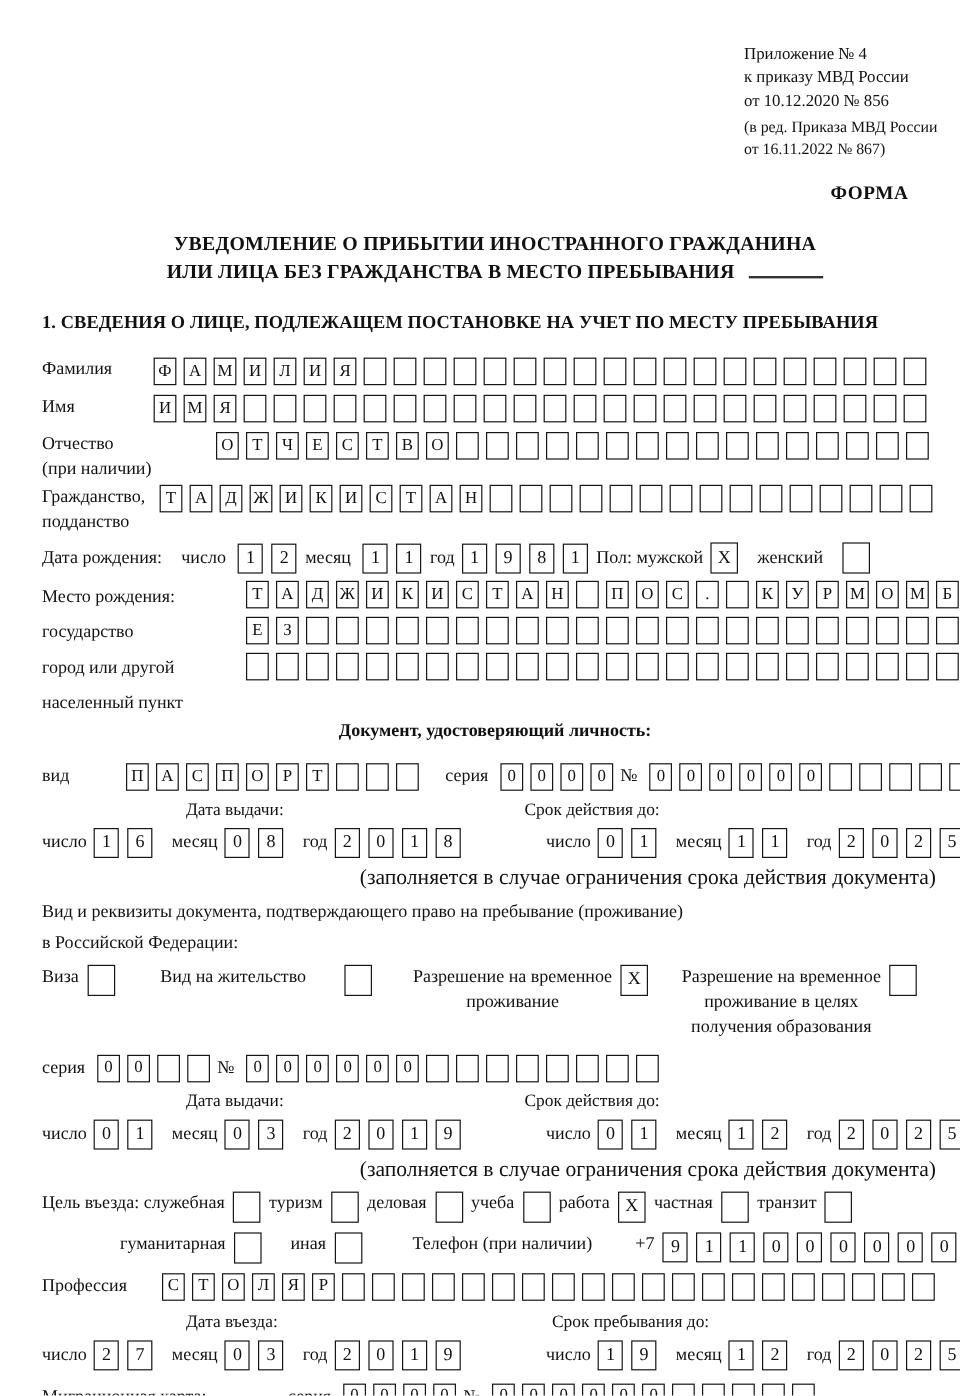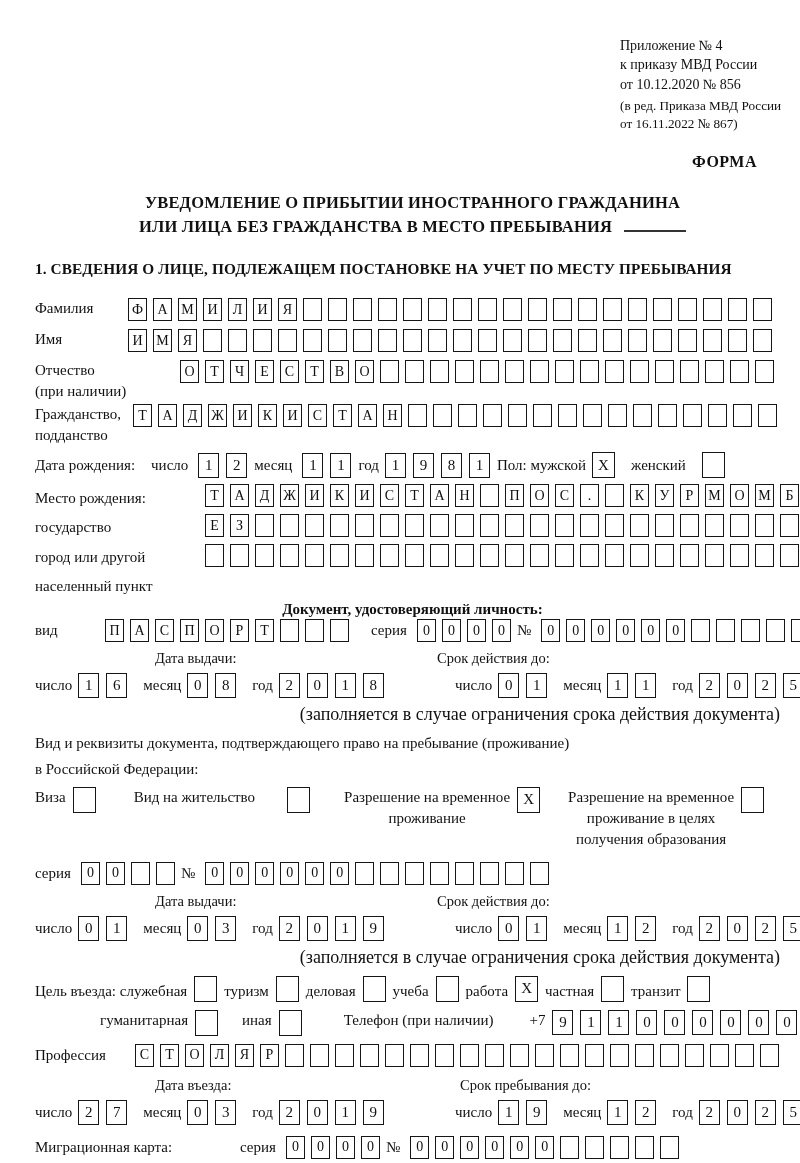--- a/index.html
+++ b/index.html
@@ -309,21 +309,21 @@
           <span class="cbox"></span>
           <span class="cbox"></span>
           <span class="cbox"></span>
           <span class="cbox"></span>
         </span>
     </span>
   </div>
 
   <div class="centerbold" style="margin-top:0px;">Документ, удостоверяющий личность:</div>
 
-  <div class="frow" style="align-items:center;margin-top:1px;">
+  <div class="frow" style="align-items:center;margin-top:18px;">
     <span class="lbl" style="width:70px;">вид</span>
     <span class="boxes">
         <span class="cbox">П</span>
         <span class="cbox">А</span>
         <span class="cbox">С</span>
         <span class="cbox">П</span>
         <span class="cbox">О</span>
         <span class="cbox">Р</span>
         <span class="cbox">Т</span>
         <span class="cbox"></span>
@@ -491,21 +491,21 @@
       <span class="u boxes dbox">
           <span class="cbox">2</span>
           <span class="cbox">0</span>
           <span class="cbox">2</span>
           <span class="cbox">5</span>
         </span>
     </span>
   </div>
   <div class="note">(заполняется в случае ограничения срока действия документа)</div>
 
-  <div class="inlineflex" style="margin-top:8px;align-items:flex-end;">
+  <div class="inlineflex" style="margin-top:8px;align-items:flex-start;">
     <span class="optlbl">Цель въезда: служебная</span>
     <span class="chk"></span>
     <span class="optlbl">туризм</span>
     <span class="chk"></span>
     <span class="optlbl">деловая</span>
     <span class="chk"></span>
     <span class="optlbl">учеба</span>
     <span class="chk"></span>
     <span class="optlbl">работа</span>
     <span class="chk">X</span>

